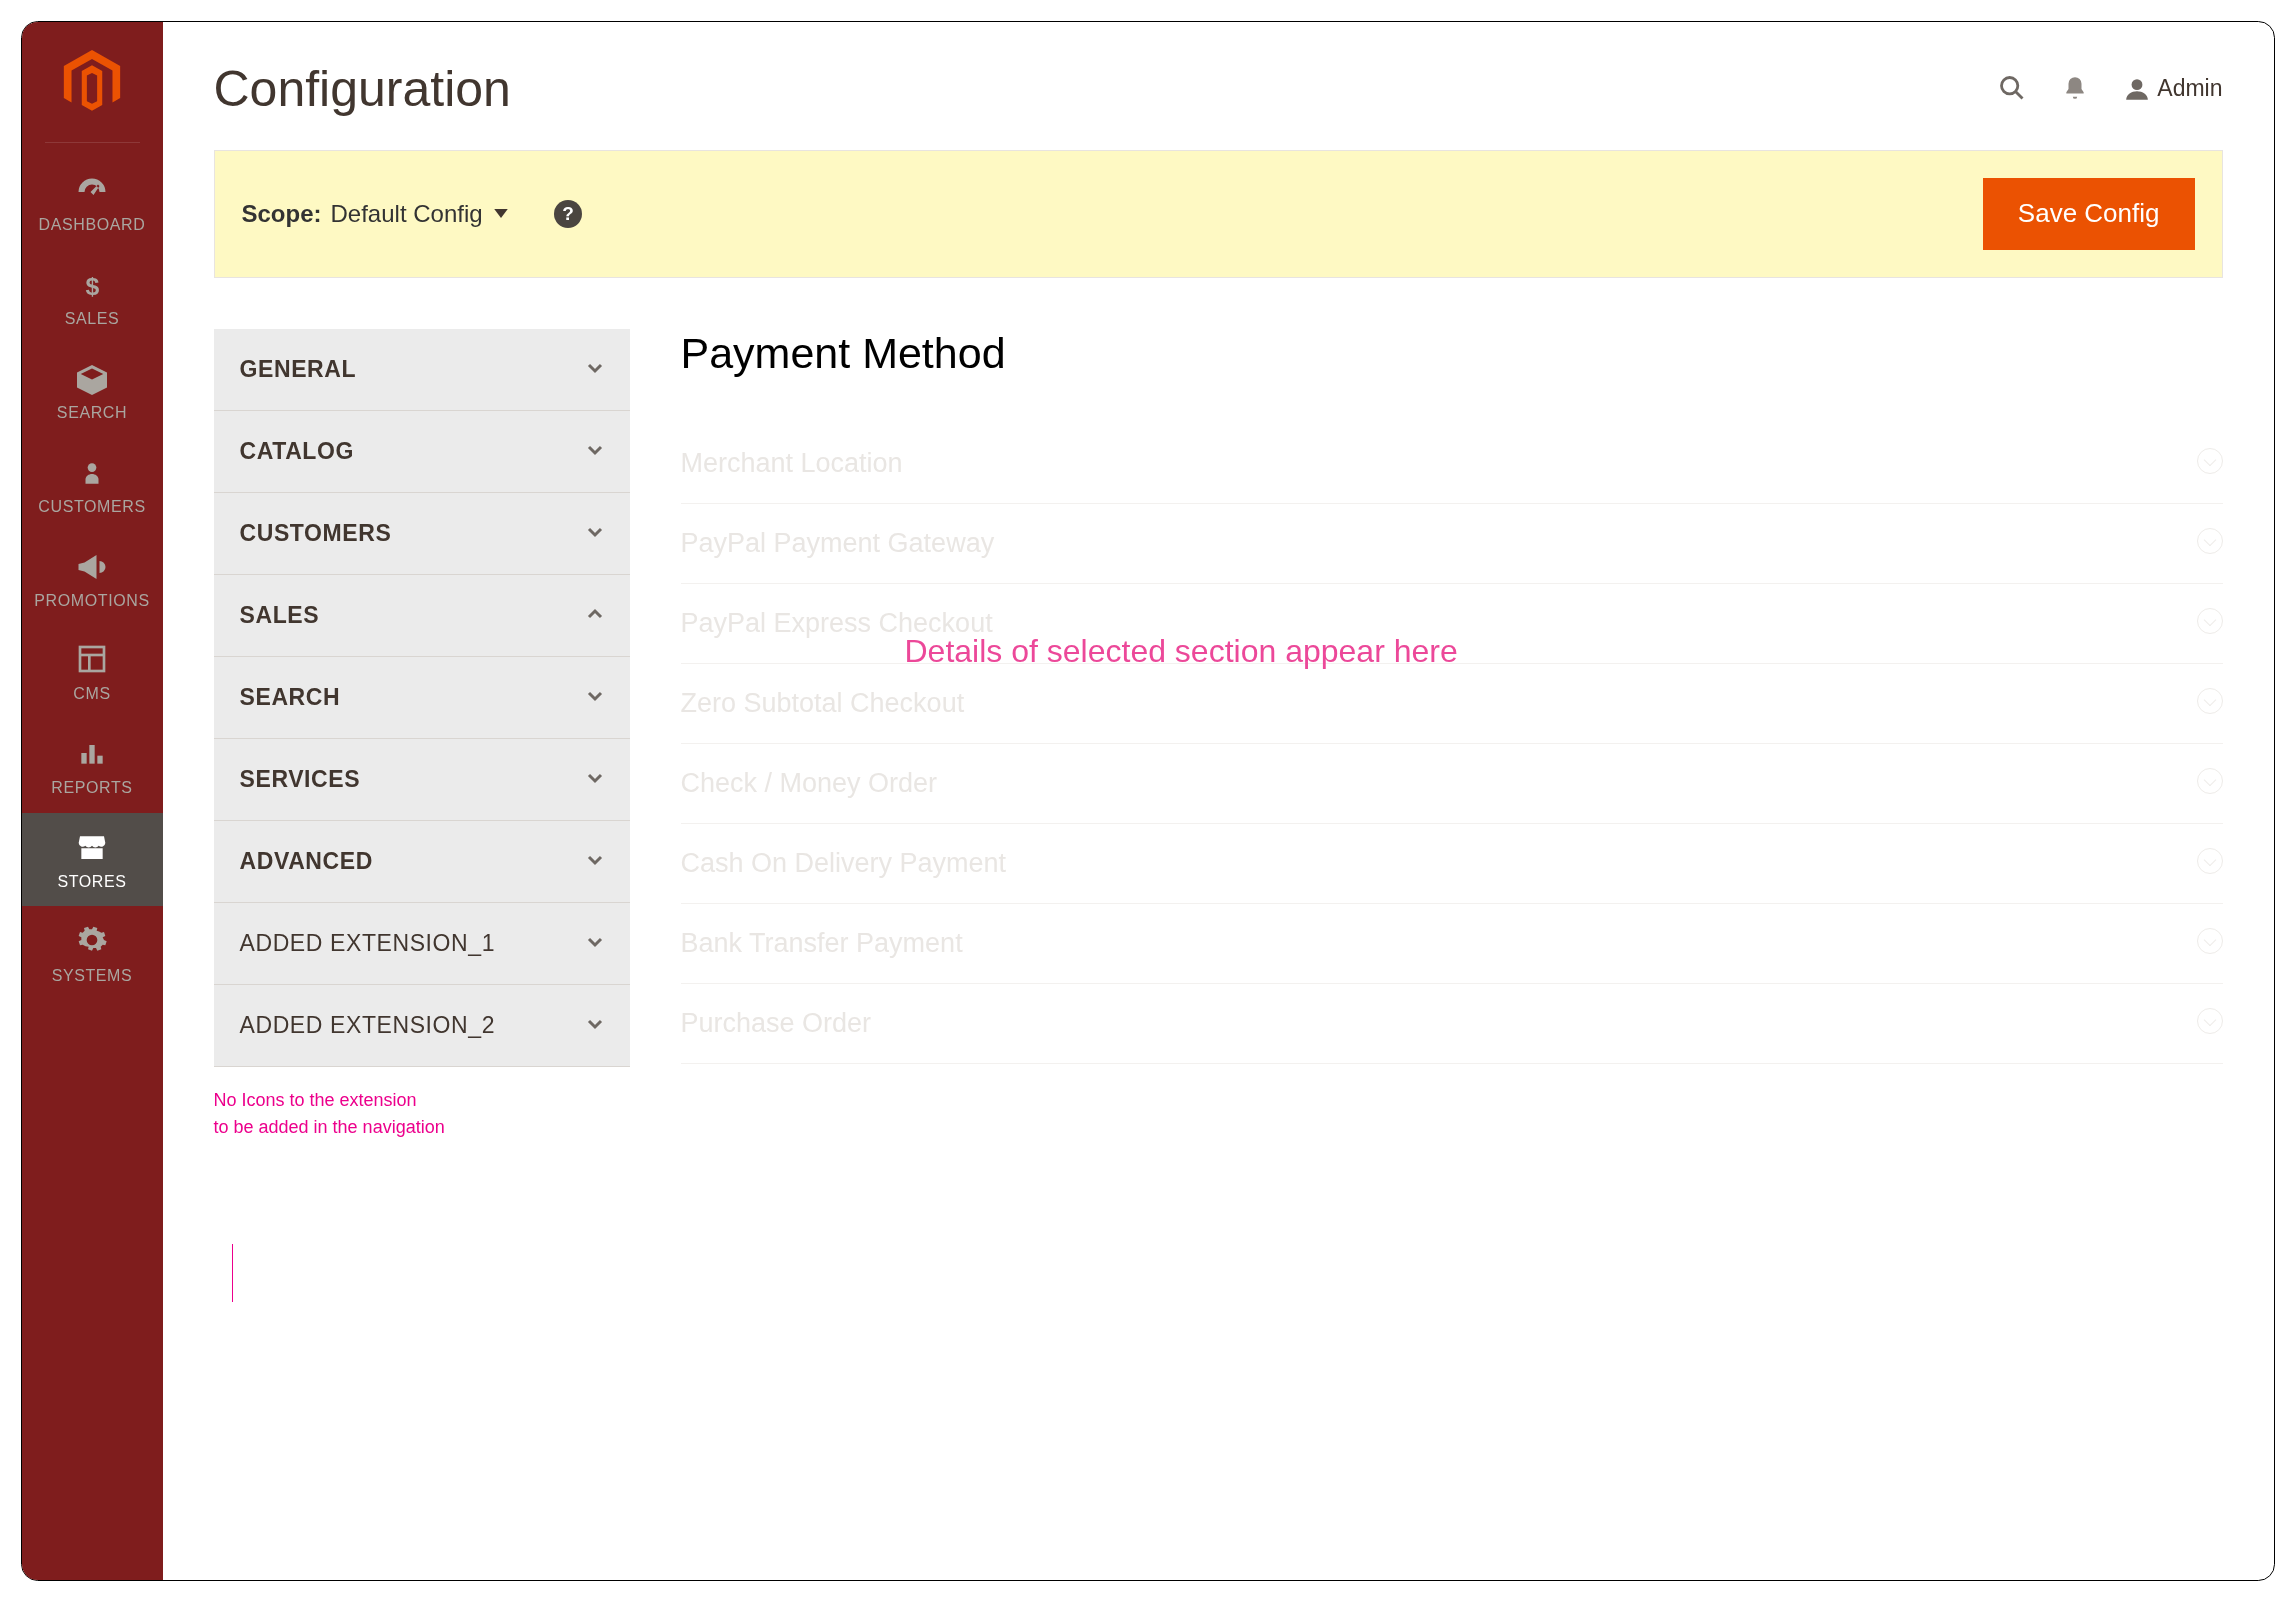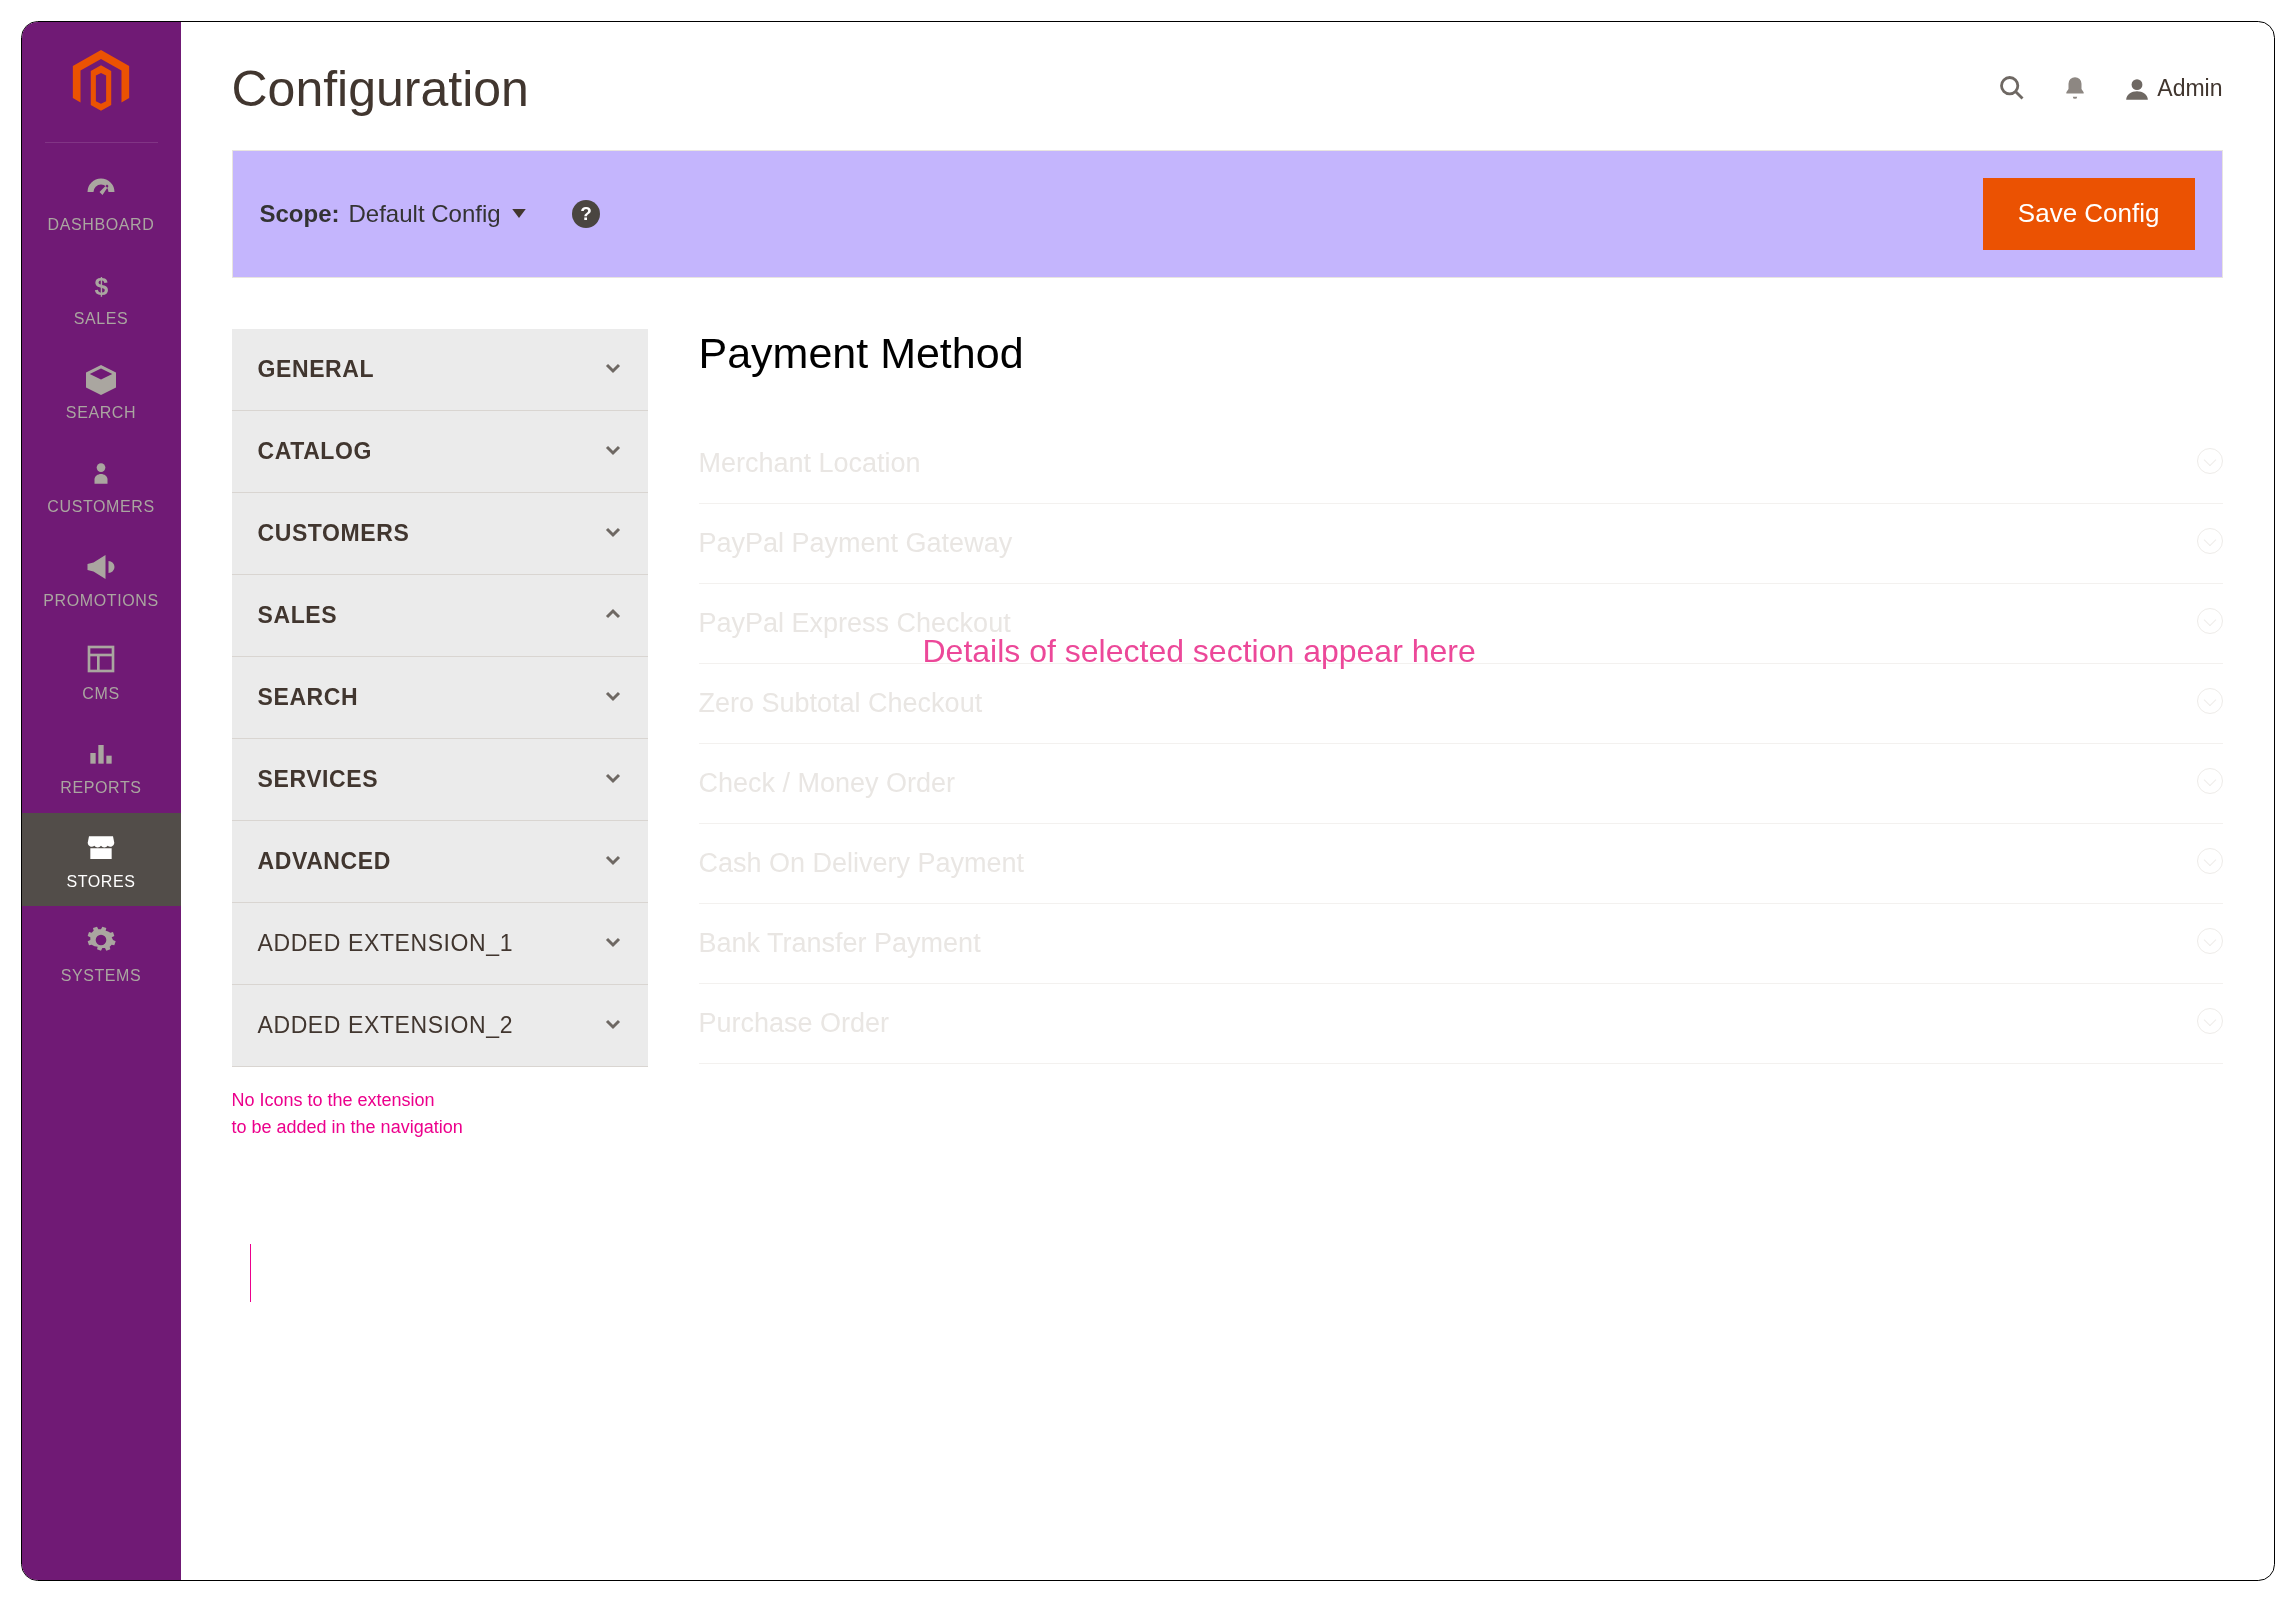--- a/index.html
+++ b/index.html
@@ -13,22 +13,22 @@
 .frame {
   position: absolute;
   left: 20.5px; top: 20.5px; right: 20.5px; bottom: 20.5px;
   border: 1.3px solid #000;
   border-radius: 16.7px;
   overflow: hidden;
   display: flex;
   background: #fff;
 }
 .sidebar {
-  width: 159px;
-  background: #701a75;
+  width: 141px;
+  background: #7f1d1d;
   display: flex;
   flex-direction: column;
   align-items: stretch;
 }
 .logo-wrap {
   padding: 28px 0 26px 0;
   text-align: center;
 }
 .logo-divider { height: 0.6px; background: rgba(255,255,255,0.12); margin: 0 23px 14px; }
 .nav-item {
@@ -57,21 +57,21 @@
   color: #41362f;
   flex: 1;
 }
 .header-actions { display: flex; align-items: center; gap: 36px; }
 .icon-btn { cursor: pointer; }
 .admin-wrap { display: flex; align-items: center; gap: 7.7px; cursor: pointer; text-align: center; }
 .admin-label { font-size: 23px; color: #41362f; }
 
 .toolbar {
   margin: 6.4px 51px 0 51px;
-  background: #c4b5fd;
+  background: #fef9c3;
   border: 0.6px solid #e8e4e0;
   display: flex;
   align-items: center;
   padding: 27px 27px;
 }
 .scope-label { font-size: 24px; color: #333; font-weight: 600; }
 .scope-value { font-size: 24px; color: #333; margin-left: 9px; }
 .scope-caret { margin-left: 11.5px; }
 .help-dot {
   width: 28px; height: 28px; border-radius: 50%;

